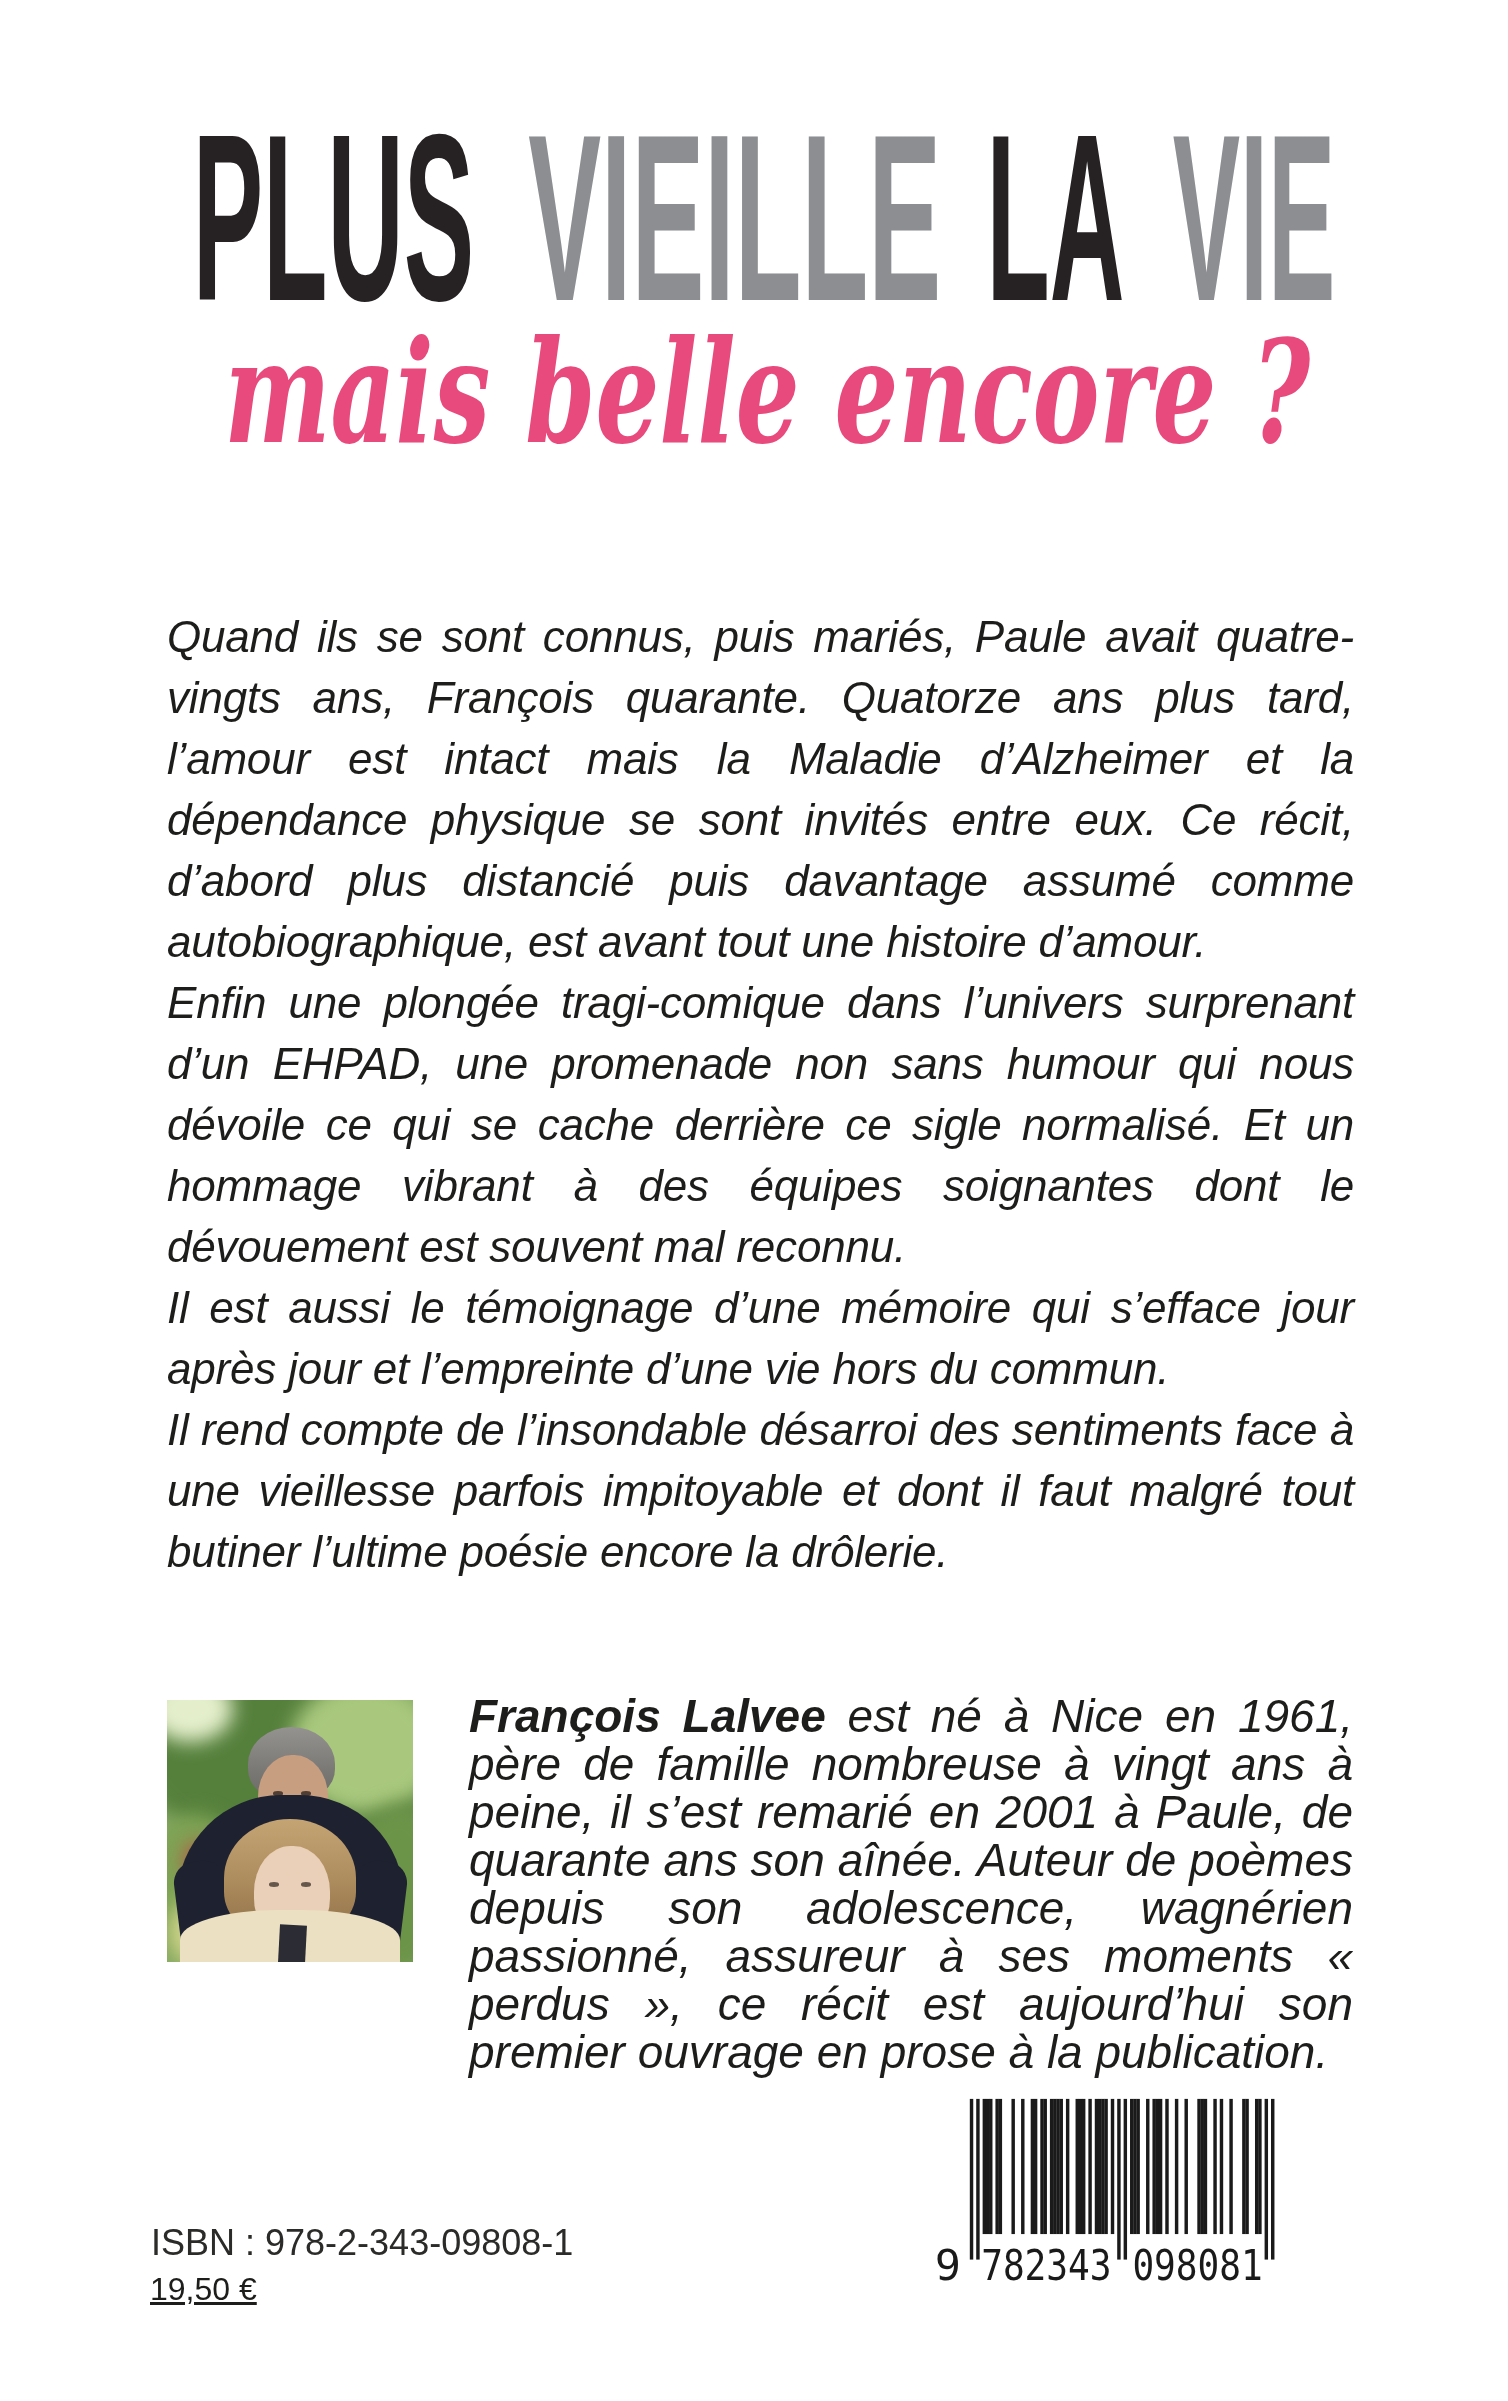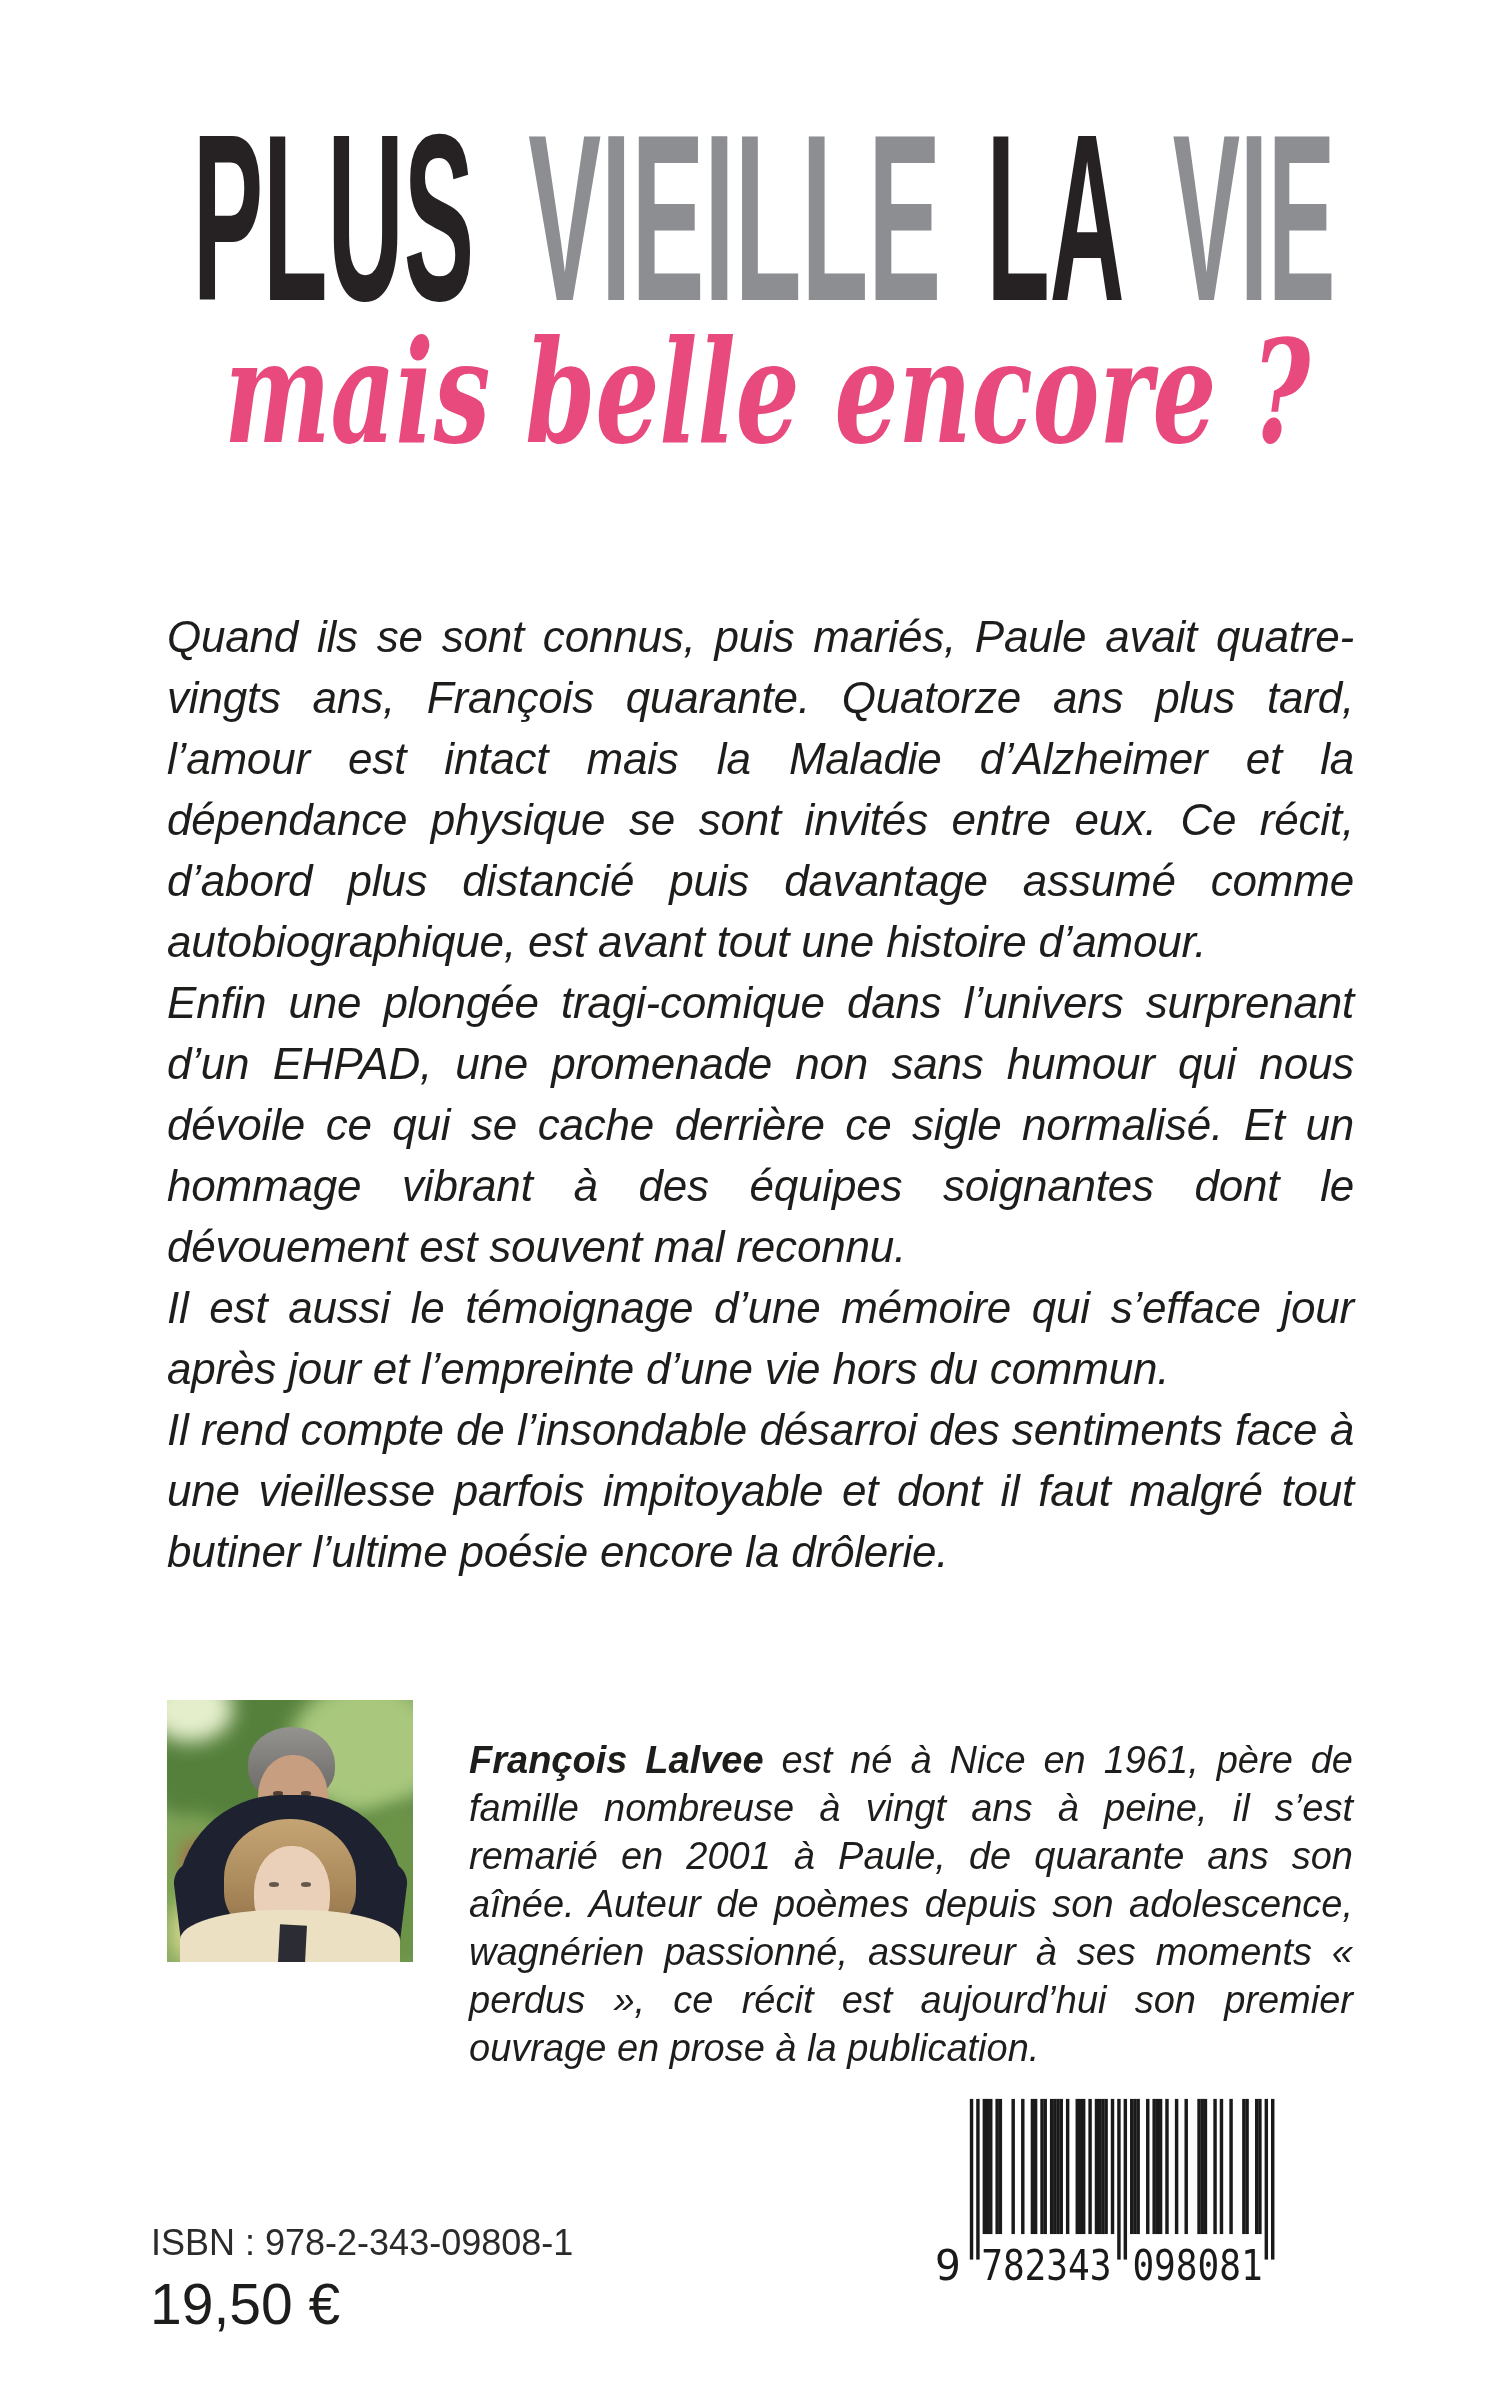--- a/index.html
+++ b/index.html
@@ -28,28 +28,28 @@
   .synopsis p{margin:0;font-style:italic;}
   
   .author-photo{
     position:absolute;left:167px;top:1700px;width:246px;height:262px;
     overflow:hidden;background:#87a966;
   }
   .author-photo .blob{position:absolute;filter:blur(9.5px);}
   .ph-fig{position:absolute;}
   .bio{
     position:absolute;left:469px;top:1692px;width:884px;
-    font-size:38px;line-height:48px;font-style:italic;
-    text-align:justify;color:#1d1d1b;margin-top:44px;
+    font-size:46px;line-height:48px;font-style:italic;
+    text-align:justify;color:#1d1d1b;
   }
   .bio-name{font-weight:700;}
   
   .credit{position:absolute;left:150px;top:2141px;font-size:32px;color:#2b2b29;}
   .isbn{position:absolute;left:140px;top:2222px;font-size:36px;color:#2b2b29;margin-left:11px;}
-  .price{position:absolute;left:150px;top:2271px;font-size:57px;color:#1d1d1b;}
+  .price{position:absolute;left:150px;top:2271px;font-size:32px;color:#1d1d1b;text-decoration:underline;}
   
   .barcode{position:absolute;left:932px;top:2095px;width:345px;height:194px;}
   .barcode rect{fill:#1a1a1a;}
   .bc-digit{
     font-family:"DejaVu Sans Mono",monospace;
     font-size:46px;fill:#1a1a1a;
   }
 </style>
 </head>
 <body>

